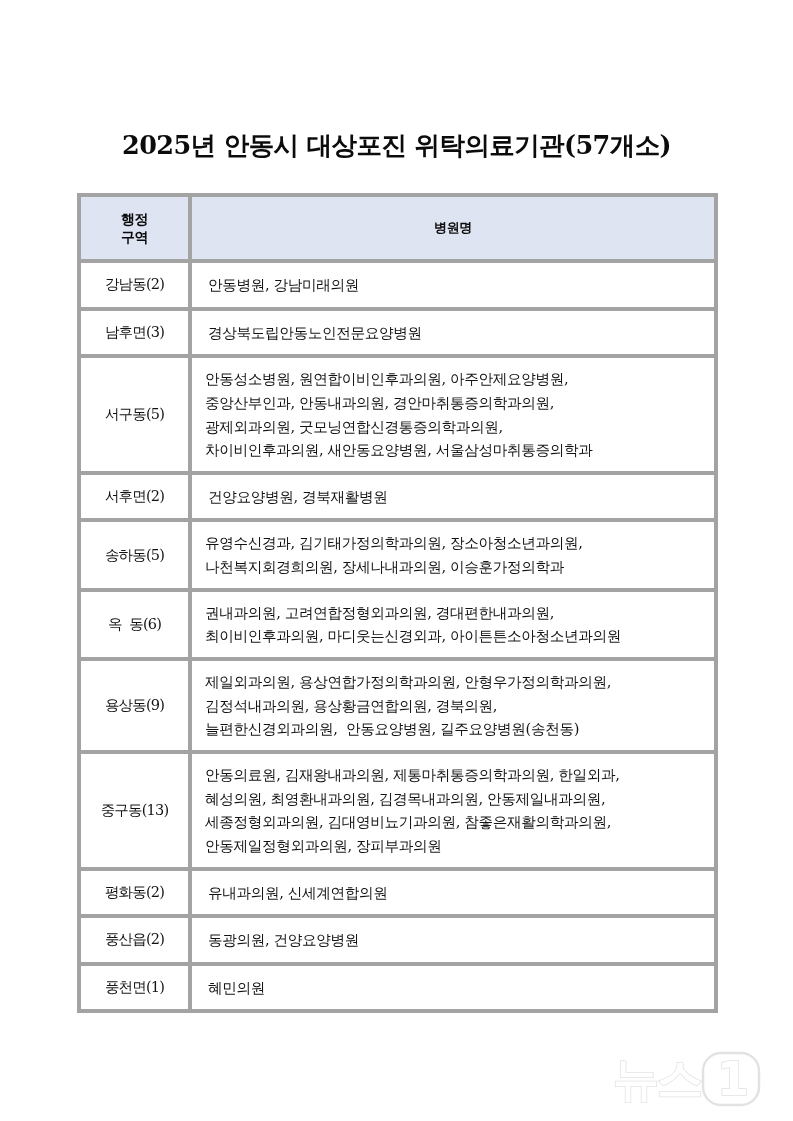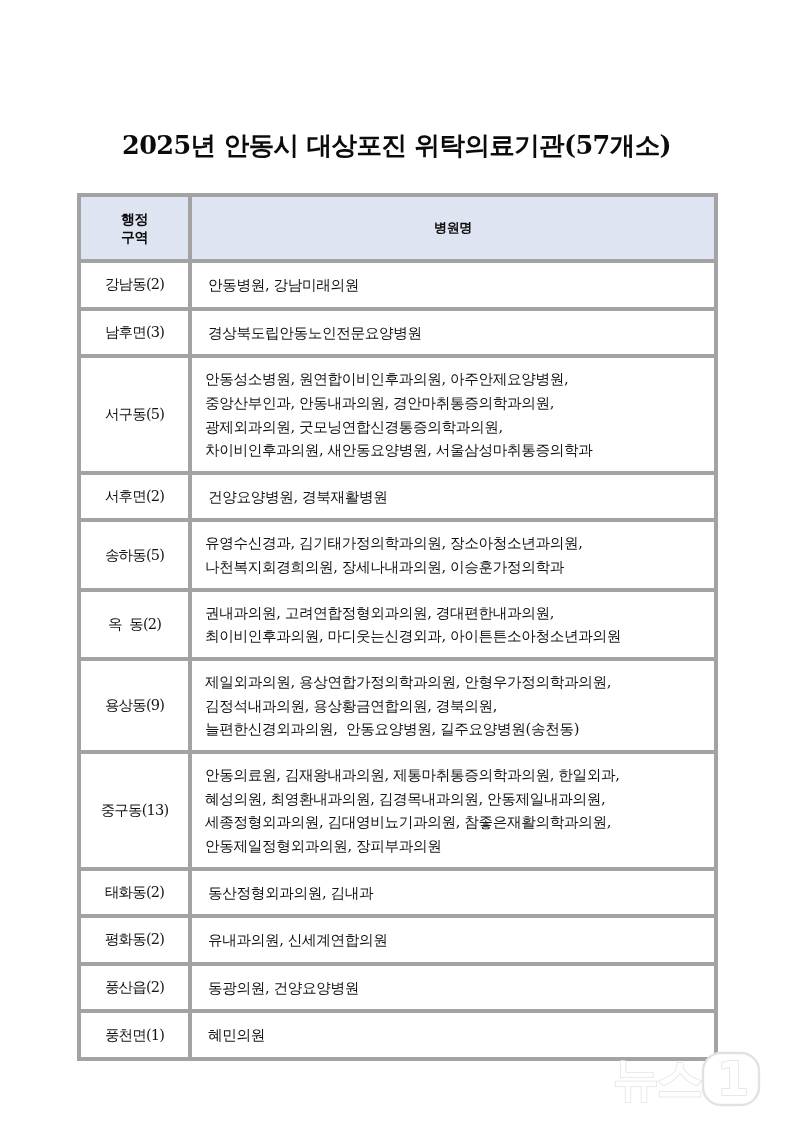--- a/index.html
+++ b/index.html
@@ -176,47 +176,41 @@
             </td>
           </tr>
           <tr>
             <td class="region">송하동(5)</td>
             <td class="names">
               <span class="nline">유영수신경과, 김기태가정의학과의원, 장소아청소년과의원,</span>
               <span class="nline">나천복지회경희의원, 장세나내과의원, 이승훈가정의학과</span>
             </td>
           </tr>
           <tr>
-            <td class="region">옥  동(2)</td>
+            <td class="region">옥  동(6)</td>
             <td class="names">
               <span class="nline">권내과의원, 고려연합정형외과의원, 경대편한내과의원,</span>
               <span class="nline">최이비인후과의원, 마디웃는신경외과, 아이튼튼소아청소년과의원</span>
             </td>
           </tr>
           <tr>
             <td class="region">용상동(9)</td>
             <td class="names">
               <span class="nline">제일외과의원, 용상연합가정의학과의원, 안형우가정의학과의원,</span>
               <span class="nline">김정석내과의원, 용상황금연합의원, 경북의원,</span>
               <span class="nline">늘편한신경외과의원,  안동요양병원, 길주요양병원(송천동)</span>
             </td>
           </tr>
           <tr>
             <td class="region">중구동(13)</td>
             <td class="names">
               <span class="nline">안동의료원, 김재왕내과의원, 제통마취통증의학과의원, 한일외과,</span>
               <span class="nline">혜성의원, 최영환내과의원, 김경목내과의원, 안동제일내과의원,</span>
               <span class="nline">세종정형외과의원, 김대영비뇨기과의원, 참좋은재활의학과의원,</span>
               <span class="nline">안동제일정형외과의원, 장피부과의원</span>
-            </td>
-          </tr>
-          <tr class="single">
-            <td class="region">태화동(2)</td>
-            <td class="names">
-              <span class="nline">동산정형외과의원, 김내과</span>
             </td>
           </tr>
           <tr class="single">
             <td class="region">평화동(2)</td>
             <td class="names">
               <span class="nline">유내과의원, 신세계연합의원</span>
             </td>
           </tr>
           <tr class="single">
             <td class="region">풍산읍(2)</td>

